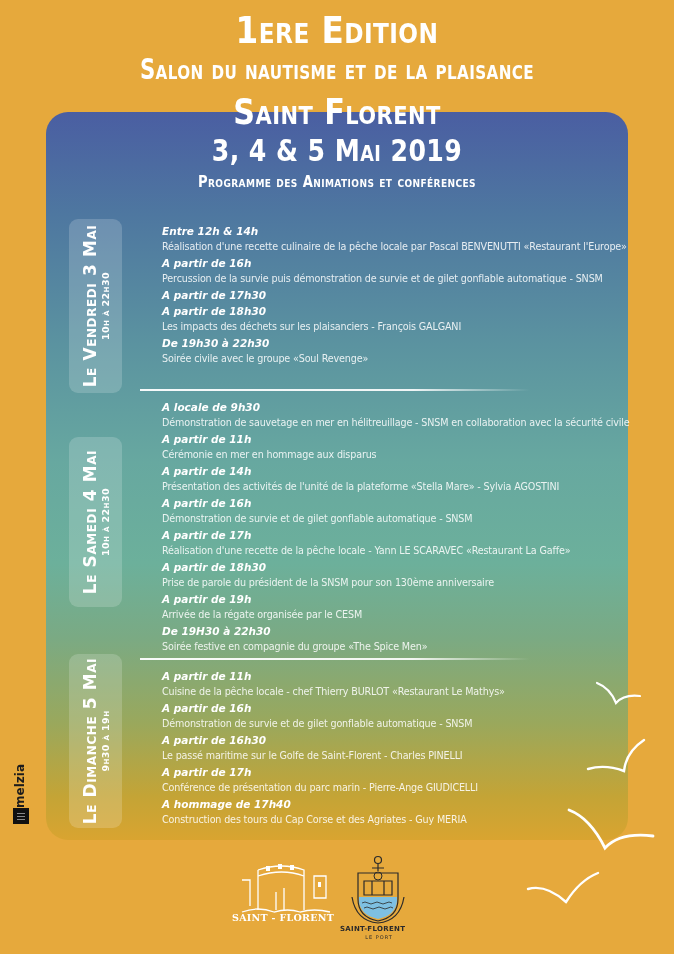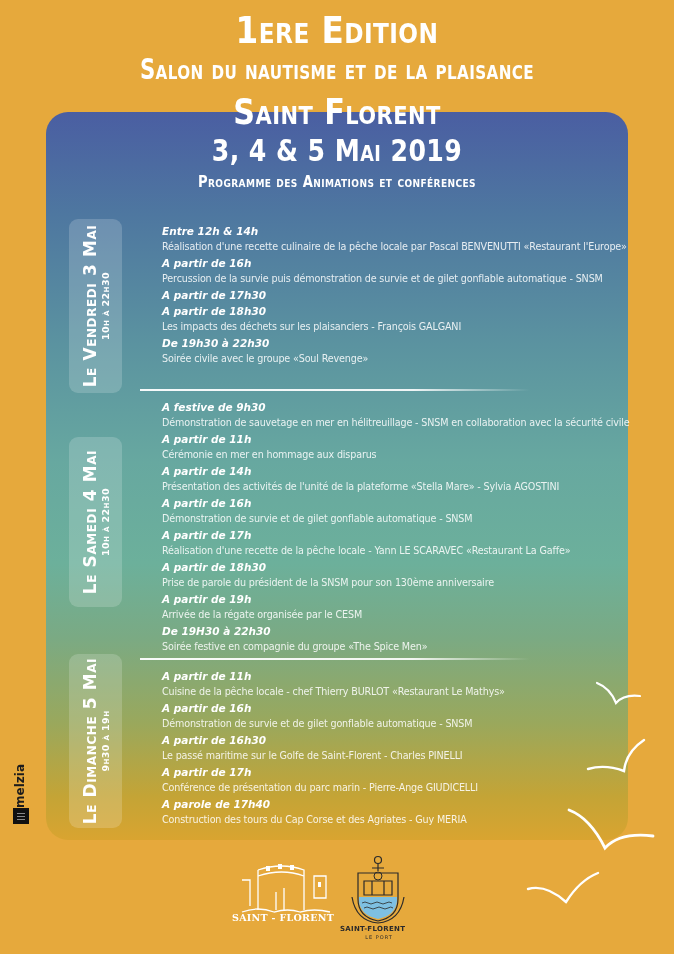--- a/index.html
+++ b/index.html
@@ -93,21 +93,21 @@
   <div class="sep" style="top:389px;"></div>
 
   <div class="daytab" style="top:437px;height:170px;">
     <div class="vert">
       <span class="dname sc">Le Samedi 4 Mai</span>
       <span class="dhours sc">10h à 22h30</span>
     </div>
   </div>
   <div class="events" style="top:399px;">
     <div>
-        <div class="ev-time">A festive de 9h30</div>
+        <div class="ev-time">A locale de 9h30</div>
         <div class="ev-desc">Démonstration de sauvetage en mer en hélitreuillage - SNSM en collaboration avec la sécurité civile</div>
       </div>
     <div>
         <div class="ev-time">A partir de 11h</div>
         <div class="ev-desc">Cérémonie en mer en hommage aux disparus</div>
       </div>
     <div>
         <div class="ev-time">A partir de 14h</div>
         <div class="ev-desc">Présentation des activités de l'unité de la plateforme «Stella Mare» - Sylvia AGOSTINI</div>
       </div>
@@ -151,21 +151,21 @@
       </div>
     <div>
         <div class="ev-time">A partir de 16h30</div>
         <div class="ev-desc">Le passé maritime sur le Golfe de Saint-Florent - Charles PINELLI</div>
       </div>
     <div>
         <div class="ev-time">A partir de 17h</div>
         <div class="ev-desc">Conférence de présentation du parc marin - Pierre-Ange GIUDICELLI</div>
       </div>
     <div>
-        <div class="ev-time">A parole de 17h40</div>
+        <div class="ev-time">A hommage de 17h40</div>
         <div class="ev-desc">Construction des tours du Cap Corse et des Agriates - Guy MERIA</div>
       </div>
   </div>
 
   <svg class="birds" width="674" height="954">
     <g fill="none" stroke="#ffffff" stroke-linecap="round">
       <path d="M597,683 Q610,688 616,703 Q624,694 640,696" stroke-width="2.2"></path>
       <path d="M588,769 Q605,764 624,771 Q626,752 644,740" stroke-width="2.4"></path>
       <path d="M569,810 Q590,818 605,848 Q620,832 653,836" stroke-width="2.8"></path>
       <path d="M528,889 Q546,884 566,902 Q580,880 598,873" stroke-width="2.4"></path>

